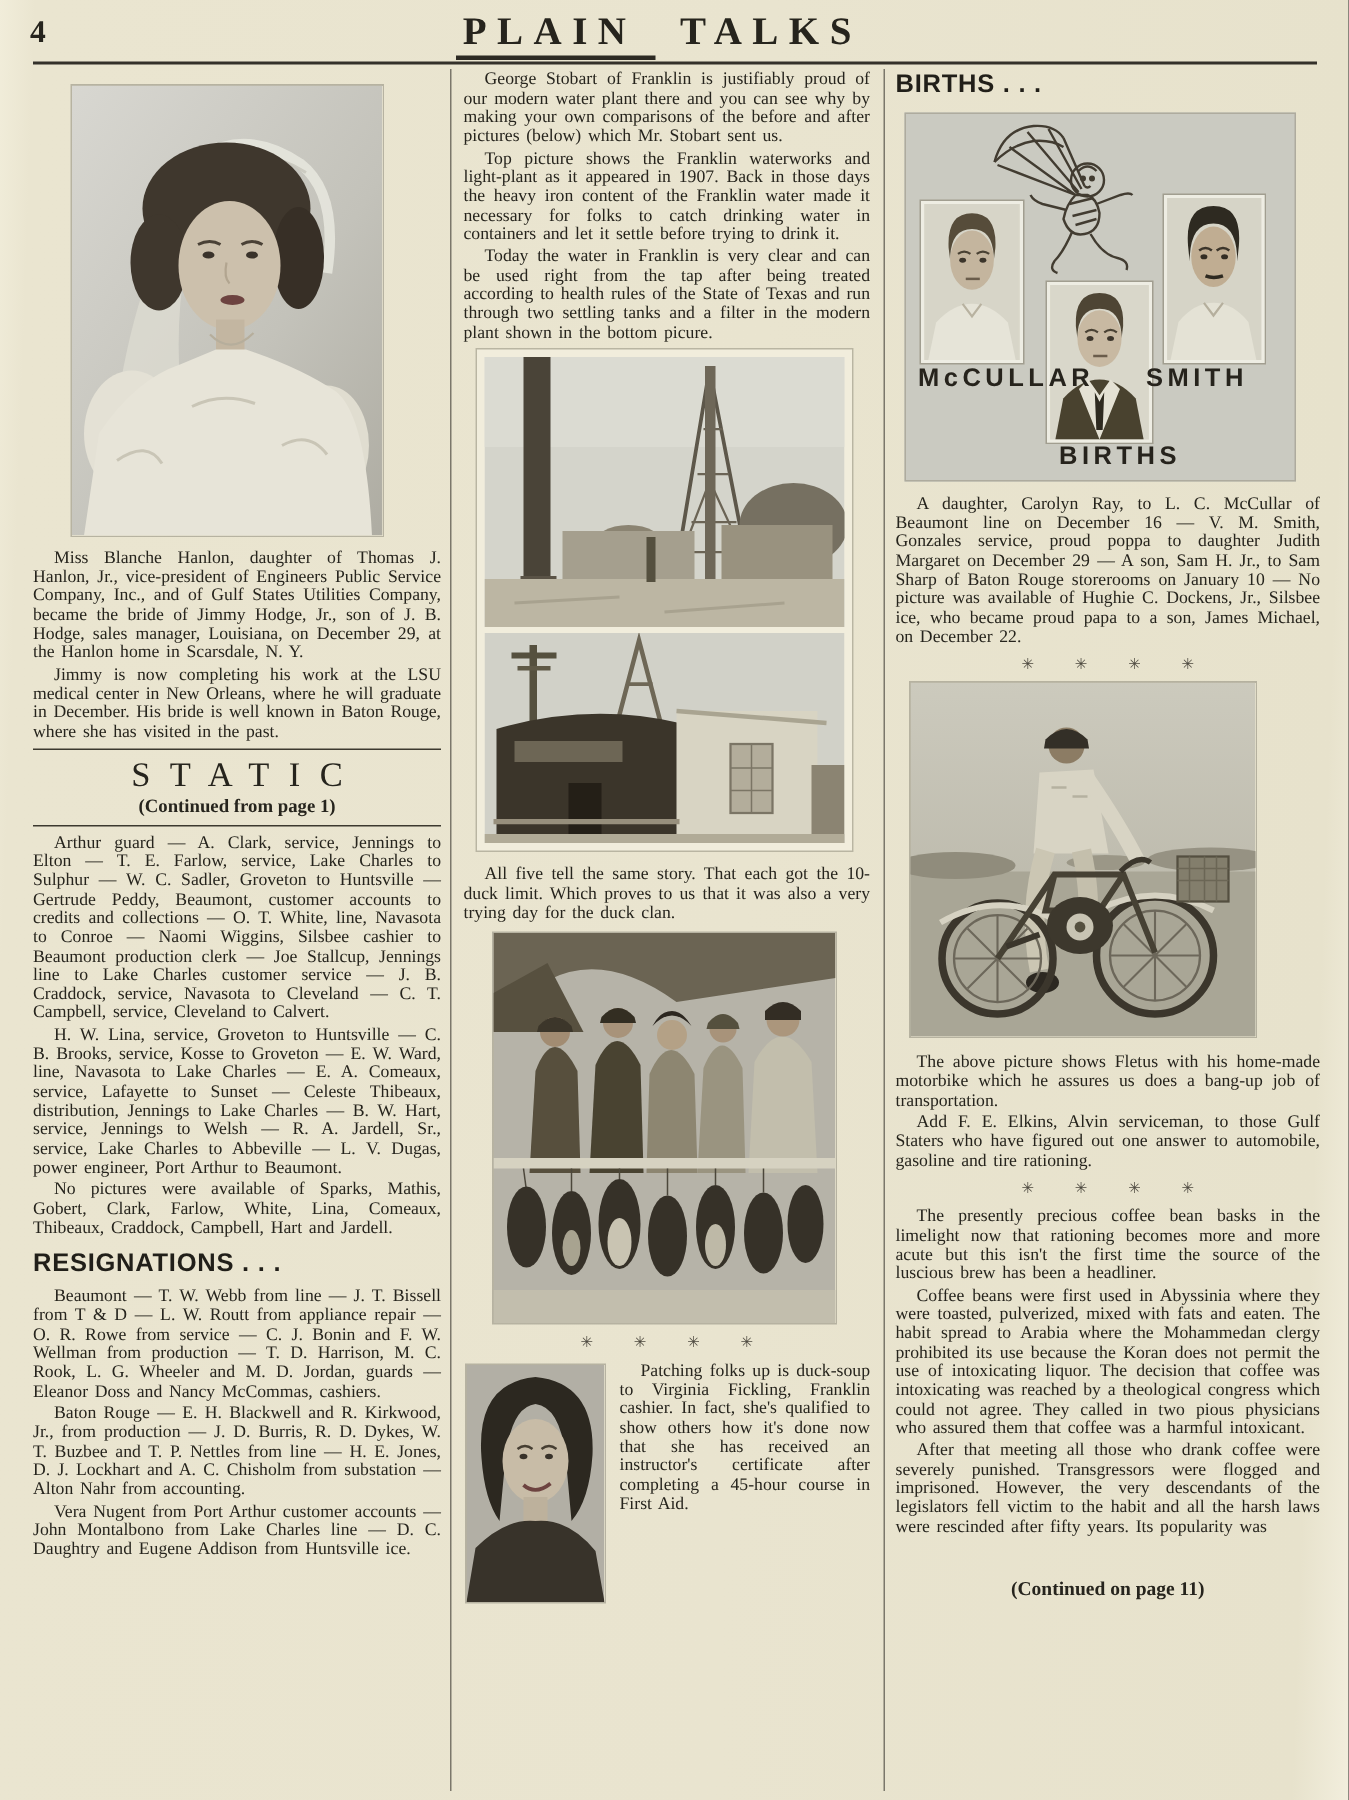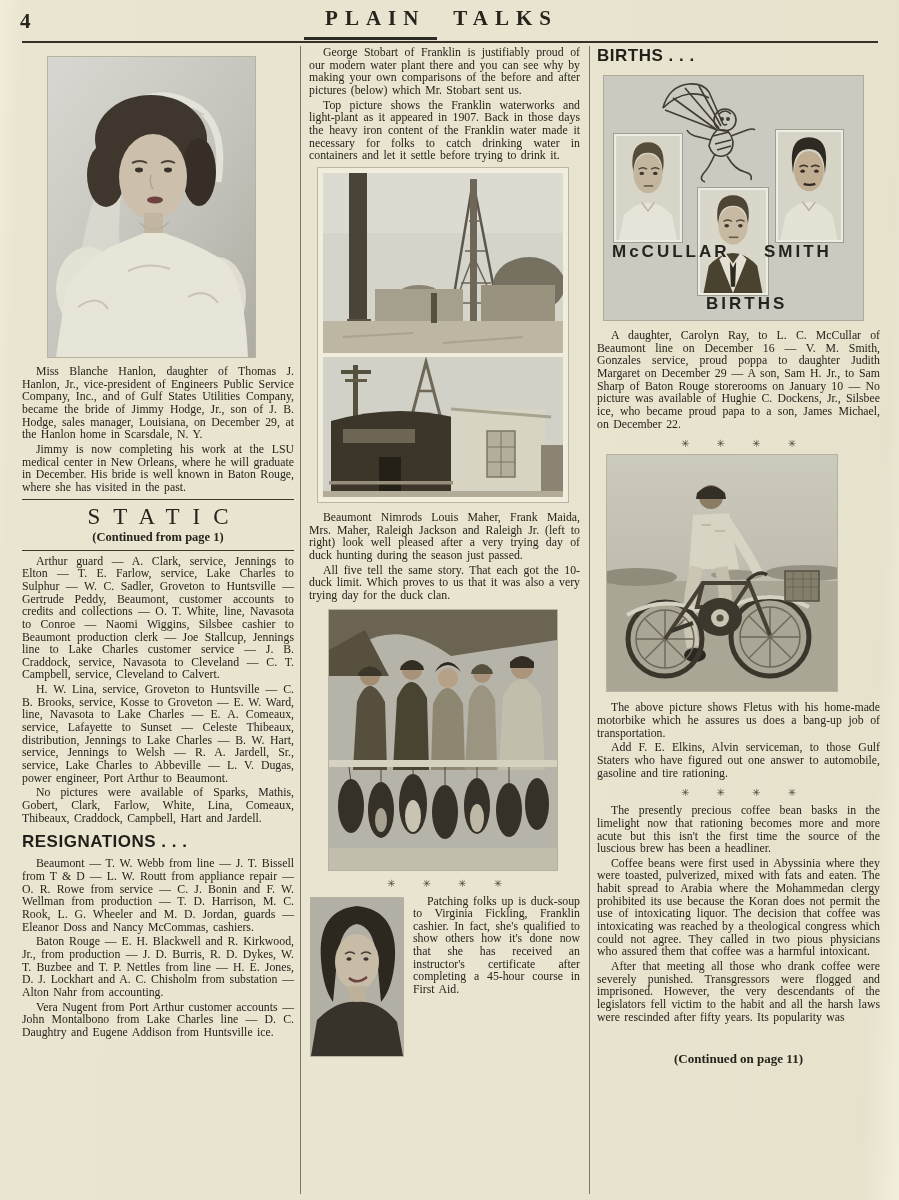--- a/index.html
+++ b/index.html
@@ -5,21 +5,21 @@
   html,body { margin:0; padding:0; background:#6b6960; }
   .page {
     position:relative; width:899px; height:1200px; margin:0 auto;
     background:linear-gradient(92deg,#f1edda 0%,#eae5d0 2.5%,#e9e4cf 55%,#e7e2cc 96%,#f2eedd 100%);
     overflow:hidden; color:#26241d;
     font-family:"Liberation Serif","DejaVu Serif",serif;
   }
   
   .pagenum { position:absolute; left:20px; top:9px; font-size:21px; font-weight:700; }
   .masthead { position:absolute; left:0; right:16px; top:6px; margin:0; text-align:center;
-    font-size:21px; font-weight:700; letter-spacing:7px; word-spacing:16px; }
+    font-size:26px; font-weight:700; letter-spacing:7px; word-spacing:16px; }
   .title-underline { position:absolute; left:304px; top:37px; width:133px; height:3px; background:#2d2a23; }
   .header-rule { position:absolute; left:22px; right:21px; top:41px; height:2px; background:#34312a; }
   .col-divider { position:absolute; top:46px; width:1px; height:1148px; background:#56534a; opacity:.75; }
   .divider-1 { left:300px; } .divider-2 { left:589px; }
 
   
   .col { position:absolute; top:46px; }
   .col-left  { left:22px;  width:272px; top:50px; }
   .col-mid   { left:309px; width:271px; }
   .col-right { left:597px; width:283px; }
@@ -133,20 +133,21 @@
       <p>Baton Rouge — E. H. Blackwell and R. Kirkwood, Jr., from production — J. D. Burris, R. D. Dykes, W. T. Buzbee and T. P. Nettles from line — H. E. Jones, D. J. Lockhart and A. C. Chisholm from substation — Alton Nahr from accounting.</p>
       <p>Vera Nugent from Port Arthur customer accounts — John Montalbono from Lake Charles line — D. C. Daughtry and Eugene Addison from Huntsville ice.</p>
     </div>
   </section>
 
   <section class="col col-mid">
 
     <div class="body-text">
       <p>George Stobart of Franklin is justifiably proud of our modern water plant there and you can see why by making your own comparisons of the before and after pictures (below) which Mr. Stobart sent us.</p>
       <p>Top picture shows the Franklin waterworks and light-plant as it appeared in 1907. Back in those days the heavy iron content of the Franklin water made it necessary for folks to catch drinking water in containers and let it settle before trying to drink it.</p>
+      <p>Today the water in Franklin is very clear and can be used right from the tap after being treated according to health rules of the State of Texas and run through two settling tanks and a filter in the modern plant shown in the bottom picure.</p>
     </div>
 
     <figure class="waterworks-frame">
       <svg viewBox="0 0 240 180" width="240" height="180">
         <rect width="240" height="180" fill="#d4d4cb"></rect>
         <rect x="0" y="0" width="240" height="60" fill="#dbdbd2"></rect>
         <rect x="26" y="0" width="18" height="150" fill="#4a4438"></rect>
         <rect x="24" y="146" width="24" height="12" fill="#5a5346"></rect>
         <path d="M150 8 L126 152 M150 8 L178 152" stroke="#5d574a" stroke-width="2.5" fill="none"></path>
         <path d="M138 110 L168 110 M133 130 L174 130 M142 78 L163 78 M146 48 L159 48 M132 130 L152 78 M172 130 L148 78" stroke="#6b6455" stroke-width="1.5" fill="none"></path>
@@ -175,21 +176,20 @@
         <path d="M128 52 L228 60" stroke="#a9a491" stroke-width="3" fill="none"></path>
         <rect x="164" y="74" width="28" height="46" fill="#b3ad9b" stroke="#7b7565" stroke-width="1.5"></rect>
         <path d="M178 74 L178 120 M164 90 L192 90 M164 105 L192 105" stroke="#7b7565" stroke-width="1"></path>
         <rect x="218" y="88" width="22" height="52" fill="#8b8472"></rect>
         <rect x="6" y="124" width="124" height="3.5" fill="#978f7c"></rect>
         <rect x="0" y="134" width="240" height="6" fill="#b1ab97"></rect>
       </svg>
     </figure>
 
     <div class="body-text">
-      <p>Beaumont Nimrods Louis Maher, Frank Maida, Mrs. Maher, Raleigh Jackson and Raleigh Jr. (left to right) look well pleased after a very trying day of duck hunting during the season just passed.</p>
       <p>All five tell the same story. That each got the 10-duck limit. Which proves to us that it was also a very trying day for the duck clan.</p>
     </div>
 
     <figure class="duck-fig photo-shadow">
       <svg viewBox="0 0 228 260" width="228" height="260">
         <rect width="228" height="260" fill="#b6b3a8"></rect>
         <path d="M0 66 Q50 -6 122 46 L228 30 L228 0 L0 0 Z" fill="#6b6453"></path>
         <path d="M0 66 L0 40 L36 20 L60 66 Z" fill="#57503f"></path>
 
         <g>

